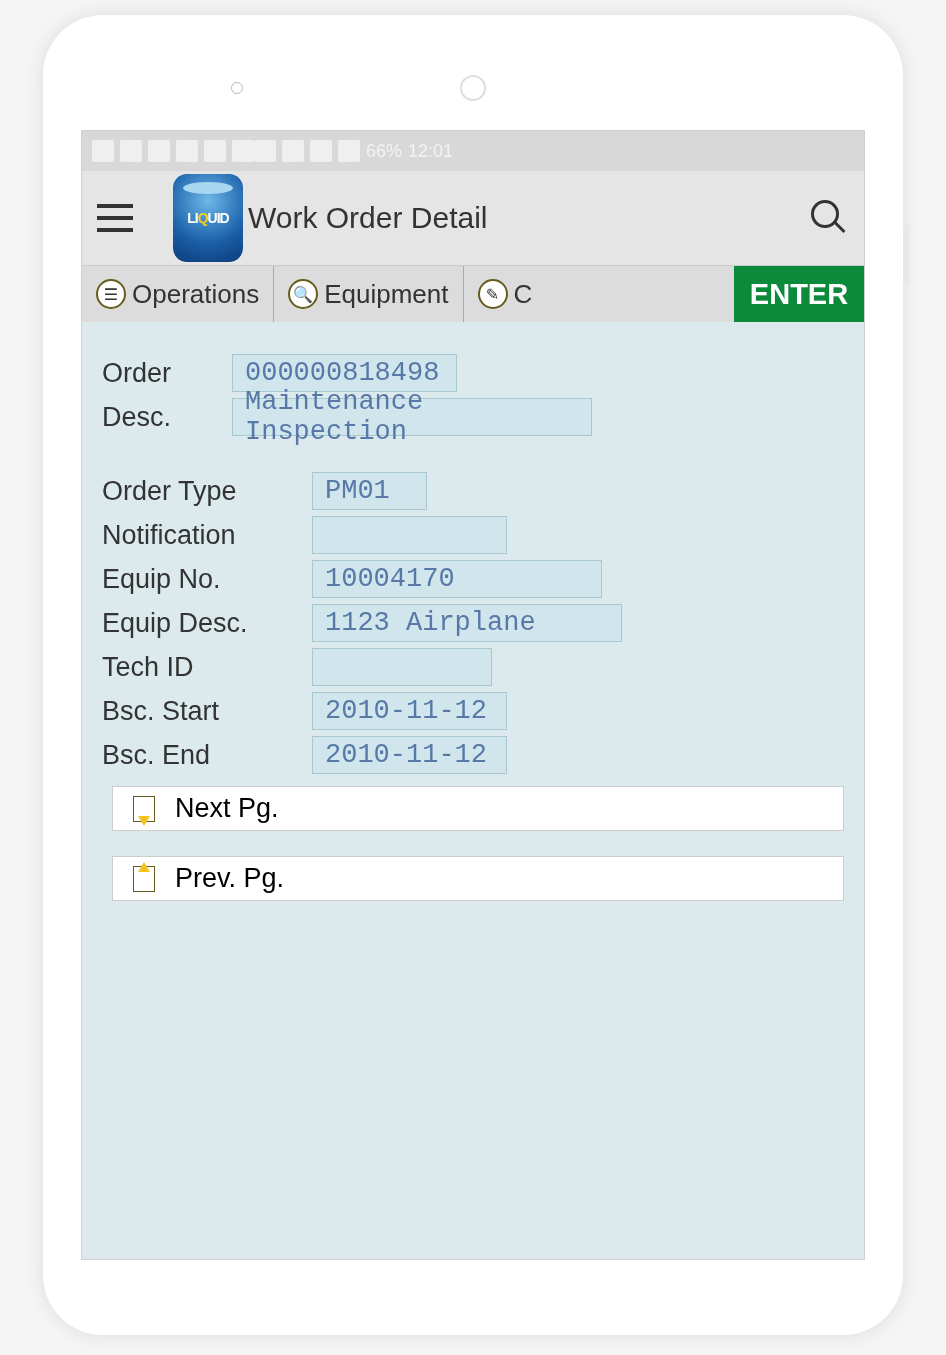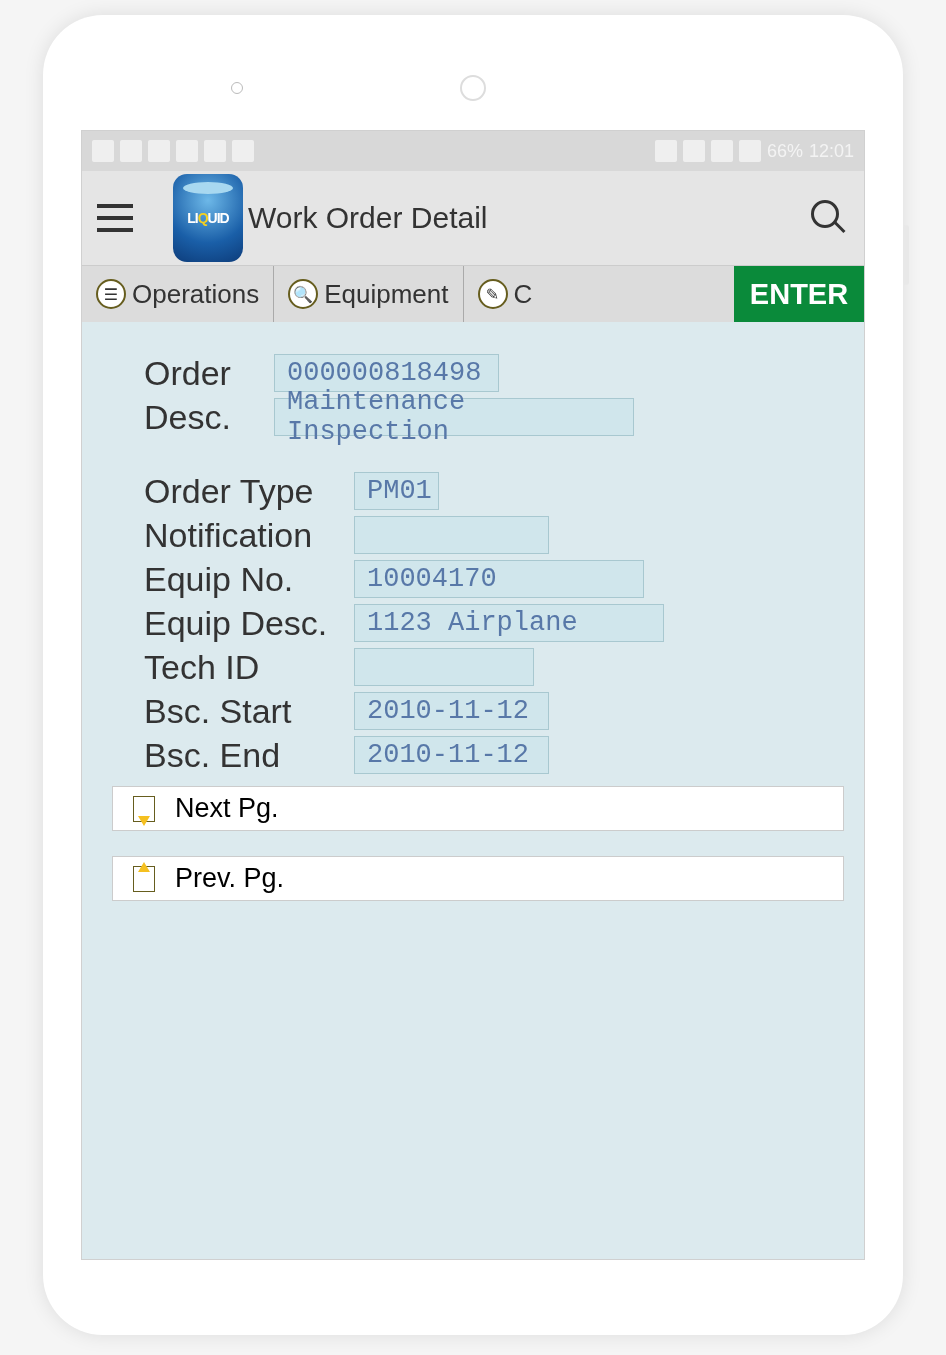--- a/index.html
+++ b/index.html
@@ -54,21 +54,20 @@
   height: 1130px;
   background: #dceaee;
   border: 1px solid #d0d0d0;
   overflow: hidden;
 }
 .status-bar {
   height: 40px;
   background: #d8d8d8;
   display: flex;
   align-items: center;
-  justify-content: space-between;
   padding: 0 10px;
   color: #fff;
   font-size: 18px;
 }
 .status-left, .status-right {
   display: flex;
   gap: 6px;
   align-items: center;
 }
 .status-icon {
@@ -204,23 +203,22 @@
 .form-area {
   padding: 30px 20px;
 }
 .form-row {
   display: flex;
   align-items: center;
   height: 42px;
   margin-bottom: 2px;
 }
 .form-label {
-  font-size: 34px;
+  font-size: 27px;
   color: #333;
-  margin-left: 42px;
 }
 .label-w1 { width: 130px; }
 .label-w2 { width: 210px; }
 .form-value {
   background: #d0e6ec;
   border: 1px solid #a8c8d0;
   padding: 2px 12px;
   font-family: 'Courier New', monospace;
   font-size: 27px;
   color: #5878a8;
@@ -341,21 +339,21 @@
       </div>
       <div class="form-row">
         <div class="form-label label-w1">Desc.</div>
         <div class="form-value" style="width:360px">Maintenance Inspection</div>
       </div>
 
       <div class="spacer"></div>
 
       <div class="form-row">
         <div class="form-label label-w2">Order Type</div>
-        <div class="form-value" style="width:85px">PM01</div>
+        <div class="form-value" style="width:115px">PM01</div>
       </div>
       <div class="form-row">
         <div class="form-label label-w2">Notification</div>
         <div class="form-value" style="width:195px"></div>
       </div>
       <div class="form-row">
         <div class="form-label label-w2">Equip No.</div>
         <div class="form-value" style="width:290px">10004170</div>
       </div>
       <div class="form-row">

